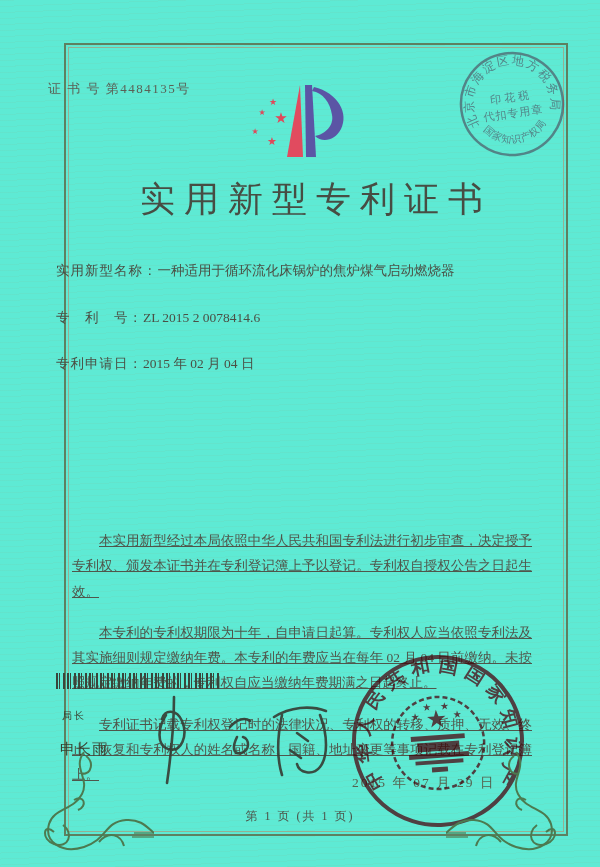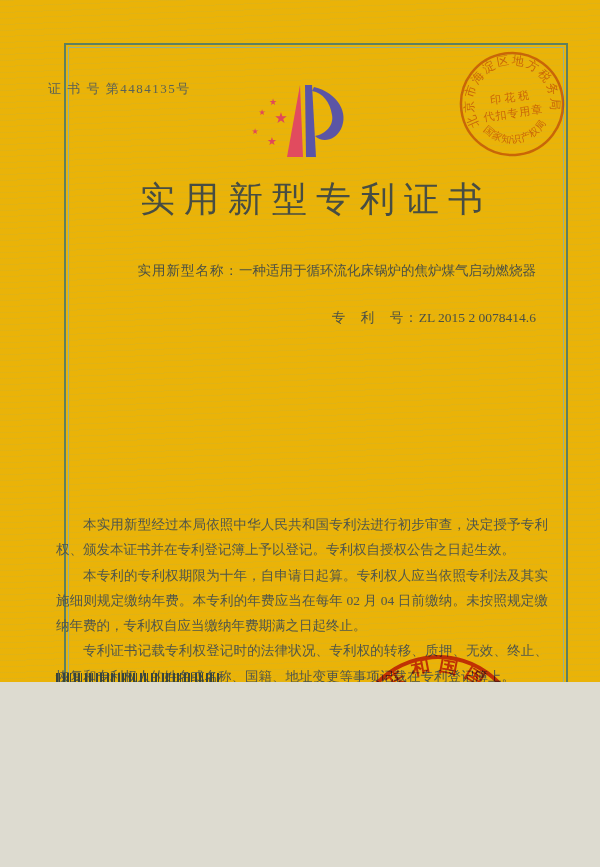--- a/index.html
+++ b/index.html
@@ -1,35 +1,35 @@
 <!DOCTYPE html>
 <html><head>
 <meta charset="utf-8">
 <style>
   html,body{margin:0;padding:0;background:#dddbd0;}
   .page{
-    position:relative;width:600px;height:682px;margin:0 auto;
-    background:#eab308;overflow:hidden;
+    position:relative;width:600px;height:867px;margin:0 auto;
+    background:#5eead4;overflow:hidden;
     font-family:"Liberation Serif","DejaVu Serif",serif;color:#4b5045;
   }
   .page::before{
     content:"";position:absolute;inset:0;pointer-events:none;z-index:1;
     background:repeating-linear-gradient(178deg,rgba(140,175,135,.10) 0 1px,rgba(255,255,255,0) 1px 6px);
   }
   .frame{position:absolute;left:64px;top:43px;width:500px;height:789px;border:2px solid #5e8060;z-index:2;}
   .frame::after{content:"";position:absolute;inset:2px;border:1px solid #93b193;}
   .cert-no{position:absolute;left:48px;top:80px;font-size:13px;letter-spacing:1.5px;color:#5a6156;z-index:3;}
   .logo{position:absolute;left:235px;top:73px;z-index:3;}
   .tax-stamp{position:absolute;left:447px;top:39px;z-index:4;mix-blend-mode:multiply;opacity:.8;transform:rotate(-8deg);}
   .title{position:absolute;left:0;right:0;top:176px;text-align:center;font-size:35px;letter-spacing:9px;color:#474d43;font-weight:500;z-index:3;padding-left:32px;}
   .fields{position:absolute;left:56px;top:257px;width:480px;z-index:3;font-size:13.5px;}
-  .field-row{line-height:27px;margin-bottom:19.5px;white-space:nowrap;text-align:right;}
+  .field-row{line-height:27px;margin-bottom:19.5px;white-space:nowrap;}
   .f-label{letter-spacing:1px;}
   .paras{position:absolute;left:56px;top:512px;width:492px;z-index:3;font-size:13.5px;line-height:25.3px;text-align:justify;color:#50564b;}
-  .paras p{margin:0;text-indent:2em;}
+  .paras p{margin:16px;text-indent:2em;text-decoration:underline;}
   .barcode{
     position:absolute;left:56px;top:673px;width:164px;height:16px;z-index:3;
     background:repeating-linear-gradient(90deg,#39453a 0 2px,transparent 2px 3px,#39453a 3px 4px,transparent 4px 7px,#39453a 7px 9px,transparent 9px 11px);
   }
   .sig-title{position:absolute;left:62px;top:709px;font-size:10px;color:#39402f;font-family:"Liberation Sans","DejaVu Sans",sans-serif;letter-spacing:2px;z-index:3;}
   .sig-name{position:absolute;left:60px;top:740px;font-size:15px;color:#39402f;font-family:"Liberation Sans","DejaVu Sans",sans-serif;letter-spacing:1px;z-index:3;}
   .sig-hand{position:absolute;left:138px;top:693px;z-index:3;}
   .seal-date{position:absolute;left:352px;top:774px;font-size:13.5px;letter-spacing:2px;color:#55624f;z-index:3;}
   .seal{position:absolute;left:347px;top:650px;z-index:5;mix-blend-mode:multiply;opacity:.92;transform:rotate(-4deg);}
   .footer{position:absolute;left:0;right:0;top:808px;text-align:center;font-size:12px;letter-spacing:2px;color:#4c5248;z-index:3;}
@@ -77,20 +77,23 @@
 
   <div class="title">实用新型专利证书</div>
 
   <div class="fields">
     <div class="field-row">
       <span class="f-label">实用新型名称：</span><span class="f-value">一种适用于循环流化床锅炉的焦炉煤气启动燃烧器</span>
     </div>
     <div class="field-row">
       <span class="f-label">专　利　号：</span><span class="f-value">ZL 2015 2 0078414.6</span>
     </div>
+    <div class="field-row">
+      <span class="f-label">专利申请日：</span><span class="f-value">2015 年 02 月 04 日</span>
+    </div>
   </div>
 
   <div class="paras">
     <p>本实用新型经过本局依照中华人民共和国专利法进行初步审查，决定授予专利权、颁发本证书并在专利登记簿上予以登记。专利权自授权公告之日起生效。</p>
     <p>本专利的专利权期限为十年，自申请日起算。专利权人应当依照专利法及其实施细则规定缴纳年费。本专利的年费应当在每年 02 月 04 日前缴纳。未按照规定缴纳年费的，专利权自应当缴纳年费期满之日起终止。</p>
     <p>专利证书记载专利权登记时的法律状况、专利权的转移、质押、无效、终止、恢复和专利权人的姓名或名称、国籍、地址变更等事项记载在专利登记簿上。</p>
   </div>
 
   <div class="barcode"></div>
 
@@ -131,20 +134,21 @@
         <text x="21" y="-22" font-size="10">★</text>
       </g>
       <rect x="-27" y="-6" width="54" height="5"></rect>
       <rect x="-21" y="1" width="42" height="9"></rect>
       <rect x="-30" y="12" width="60" height="5"></rect>
       <rect x="-24" y="19" width="48" height="4"></rect>
       <rect x="-8" y="26" width="16" height="5"></rect>
     </g>
   </svg>
 
+  <div class="footer">第 1 页 (共 1 页)</div>
 
   <svg class="orn left" width="140" height="112" viewBox="0 0 140 112">
     <g fill="none" stroke="#4c7a50" stroke-width="2">
       <path d="M70,2 C58,18 76,28 68,44 C60,60 40,58 35,74 C30,92 48,104 70,97 C94,89 90,72 112,70 C126,69 132,76 140,83"></path>
       <path d="M40,82 C29,72 27,90 40,94 C55,99 60,83 49,75"></path>
       <path d="M85,92 C95,80 107,85 110,96"></path>
       <path d="M60,50 C70,44 74,56 64,60"></path>
       <path d="M72,6 C80,12 78,24 68,24"></path>
       <path d="M120,83 L140,83" stroke-width="1.2"></path>
       <path d="M118,87 L140,87" stroke-width="1.2"></path>

